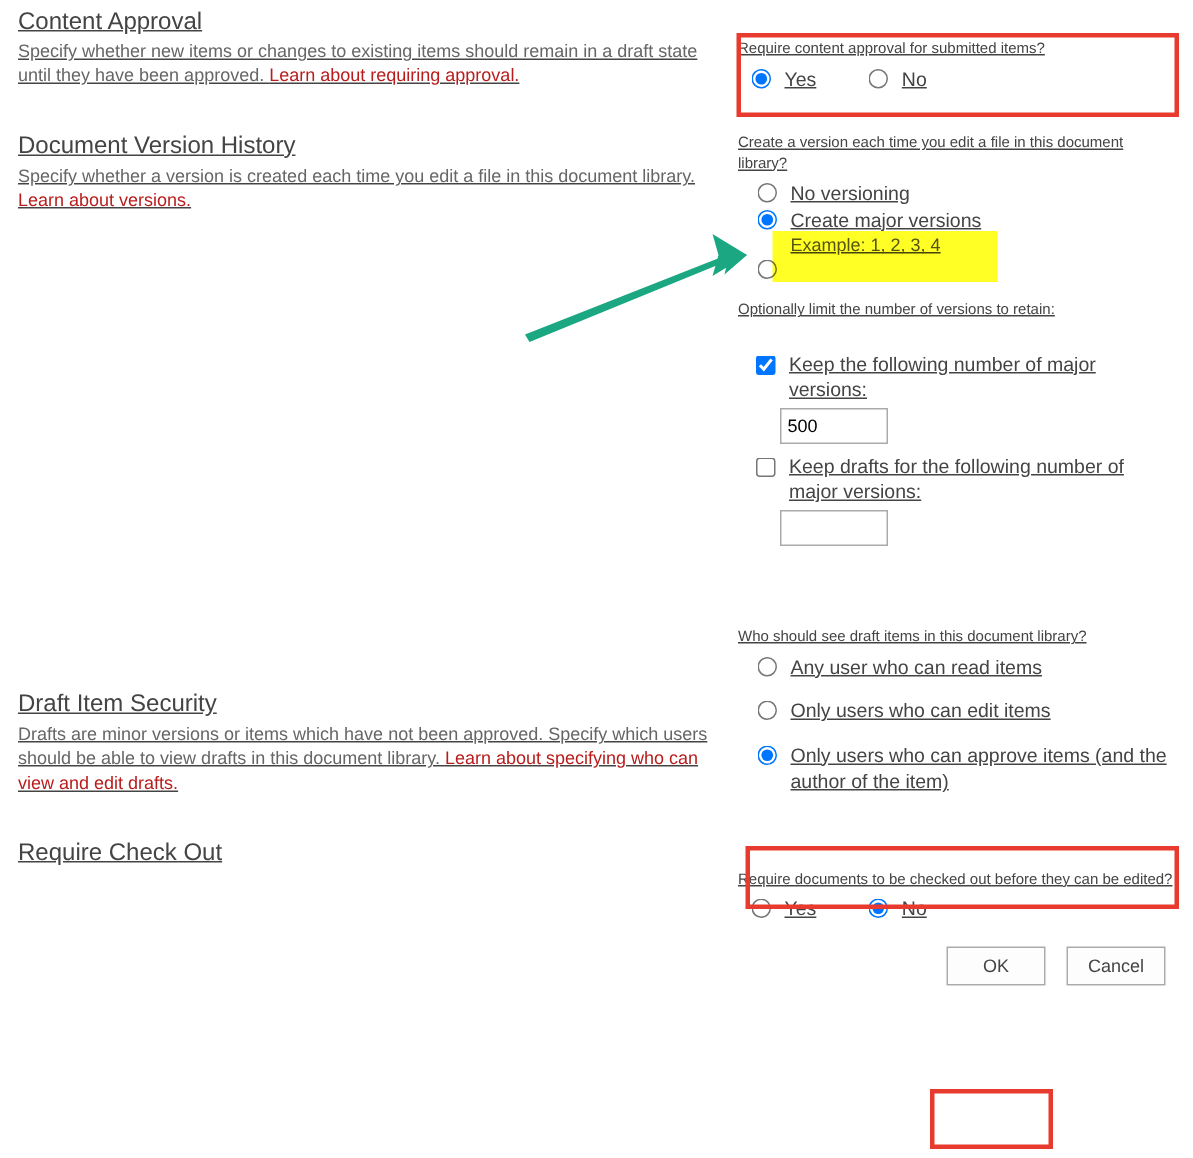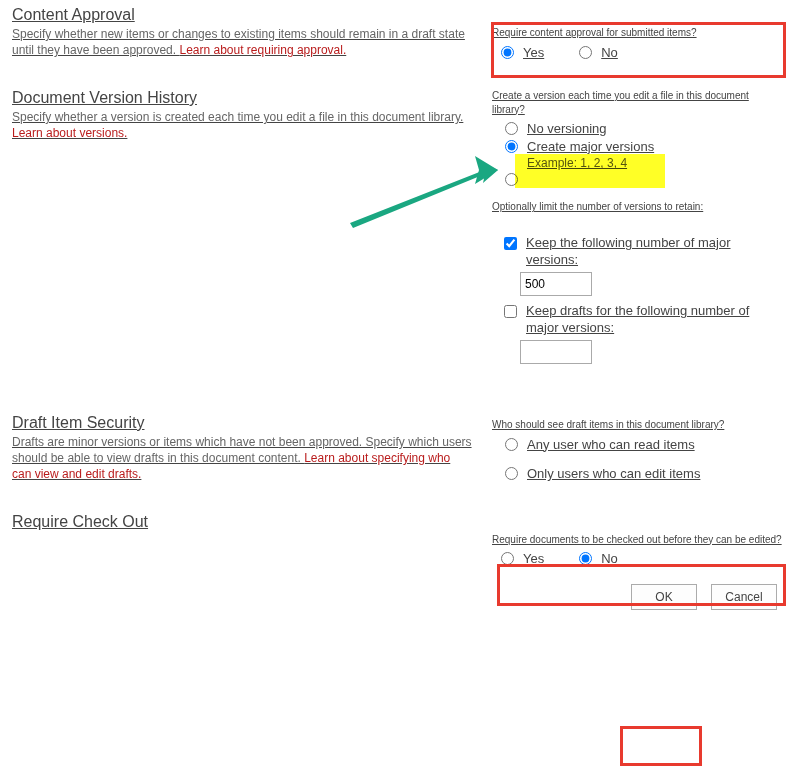--- a/index.html
+++ b/index.html
@@ -190,34 +190,38 @@
         <span class="radio-text">Keep drafts for the following number of major versions:</span>
       </div>
       <input class="small-input" value="" style="">
     </div>
   </div>
 
   <div class="section" style="margin-bottom:30px;align-items:flex-end;">
     <div class="left">
       <div class="heading">Draft Item Security</div>
       <div class="desc">
-        <span>Drafts are minor versions or items which have not been approved. Specify which users should be able to view drafts in this document content.  </span>
+        <span>Drafts are minor versions or items which have not been approved. Specify which users should be able to view drafts in this document library.  </span>
         <a class="link">Learn about specifying who can view and edit drafts.</a>
       </div>
     </div>
     <div class="right" style="padding-top:20px;">
       <div class="right-label">Who should see draft items in this document library?</div>
       <div class="radio-row vert">
         <label class="radio-item">
           <input type="radio" name="ds" style="">
           <span class="radio-text">Any user who can read items</span>
         </label>
         <label class="radio-item">
           <input type="radio" name="ds" style="">
           <span class="radio-text">Only users who can edit items</span>
+        </label>
+        <label class="radio-item">
+          <input type="radio" name="ds" checked="" style="">
+          <span class="radio-text">Only users who can approve items (and the author of the item)</span>
         </label>
       </div>
     </div>
   </div>
 
   <div class="section" style="margin-bottom:16px;">
     <div class="left">
       <div class="heading">Require Check Out</div>
     </div>
     <div class="right" style="padding-top:20px;">

